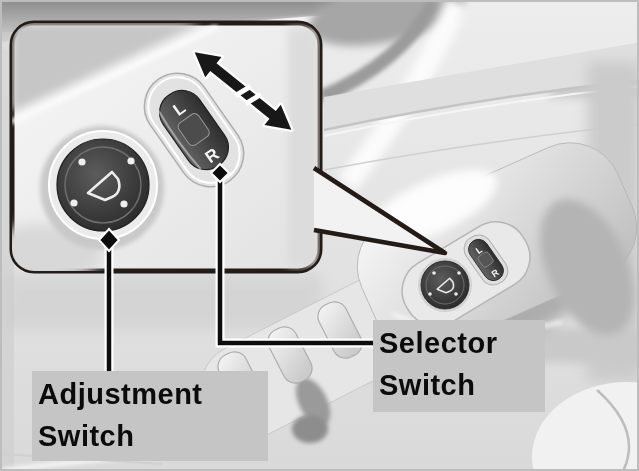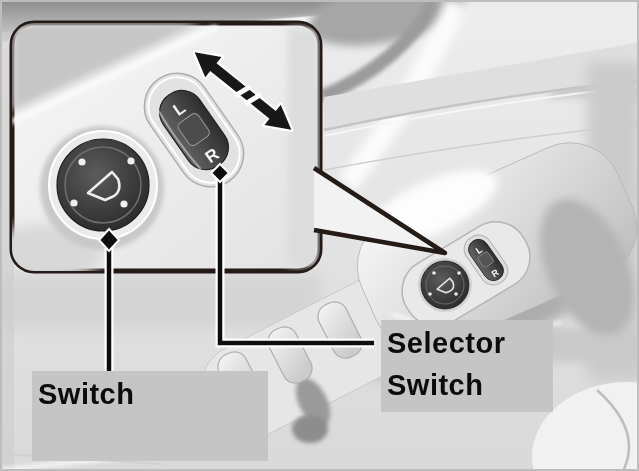--- a/index.html
+++ b/index.html
@@ -20,21 +20,21 @@
     color:#0b0b0b;
     font-family:"Liberation Sans",sans-serif;
     font-weight:700;
     font-size:29px;
     line-height:42px;
     letter-spacing:0.5px;
     padding:2px 0 0 6px;
     white-space:nowrap;
   }
   #adjustment-label{left:30px;top:369px;width:236px;height:90px;}
-  #selector-label{left:371px;top:318px;width:172px;height:92px;margin-left:8px;}
+  #selector-label{left:371px;top:318px;width:172px;height:92px;}
   .switch-letter{
     font-family:"Liberation Sans",sans-serif;
     font-weight:700;
     fill:#f5f5f5;
   }
 </style>
 </head>
 <body>
 
 <div id="figure">
@@ -209,20 +209,21 @@
   </g>
   <g>
     <polyline points="218,176 218,341 372,341" fill="none" stroke="#ffffff" stroke-width="9"></polyline>
     <polyline points="218,176 218,341 372,341" fill="none" stroke="#0d0d0d" stroke-width="4.5"></polyline>
   </g>
   <polygon points="107,227 117,238 107,249 97,238" fill="#0d0d0d" stroke="#ffffff" stroke-width="2"></polygon>
   <polygon points="218,162 227,171 218,180 209,171" fill="#0d0d0d" stroke="#ffffff" stroke-width="2"></polygon>
 </svg>
 
 <div class="label-box" id="adjustment-label">
+  <div>Adjustment</div>
   <div>Switch</div>
 </div>
 <div class="label-box" id="selector-label">
   <div>Selector</div>
   <div>Switch</div>
 </div>
 
 </div>
 
 </body></html>

